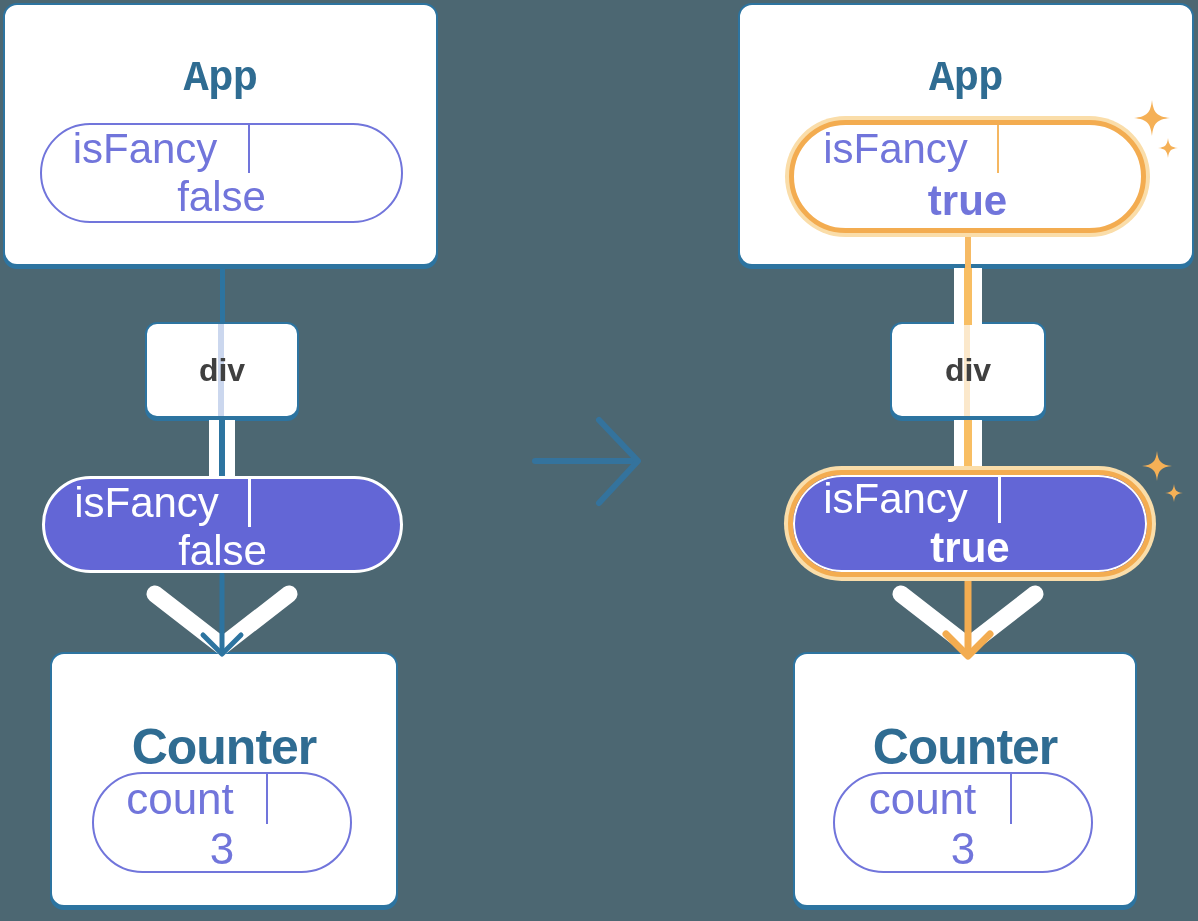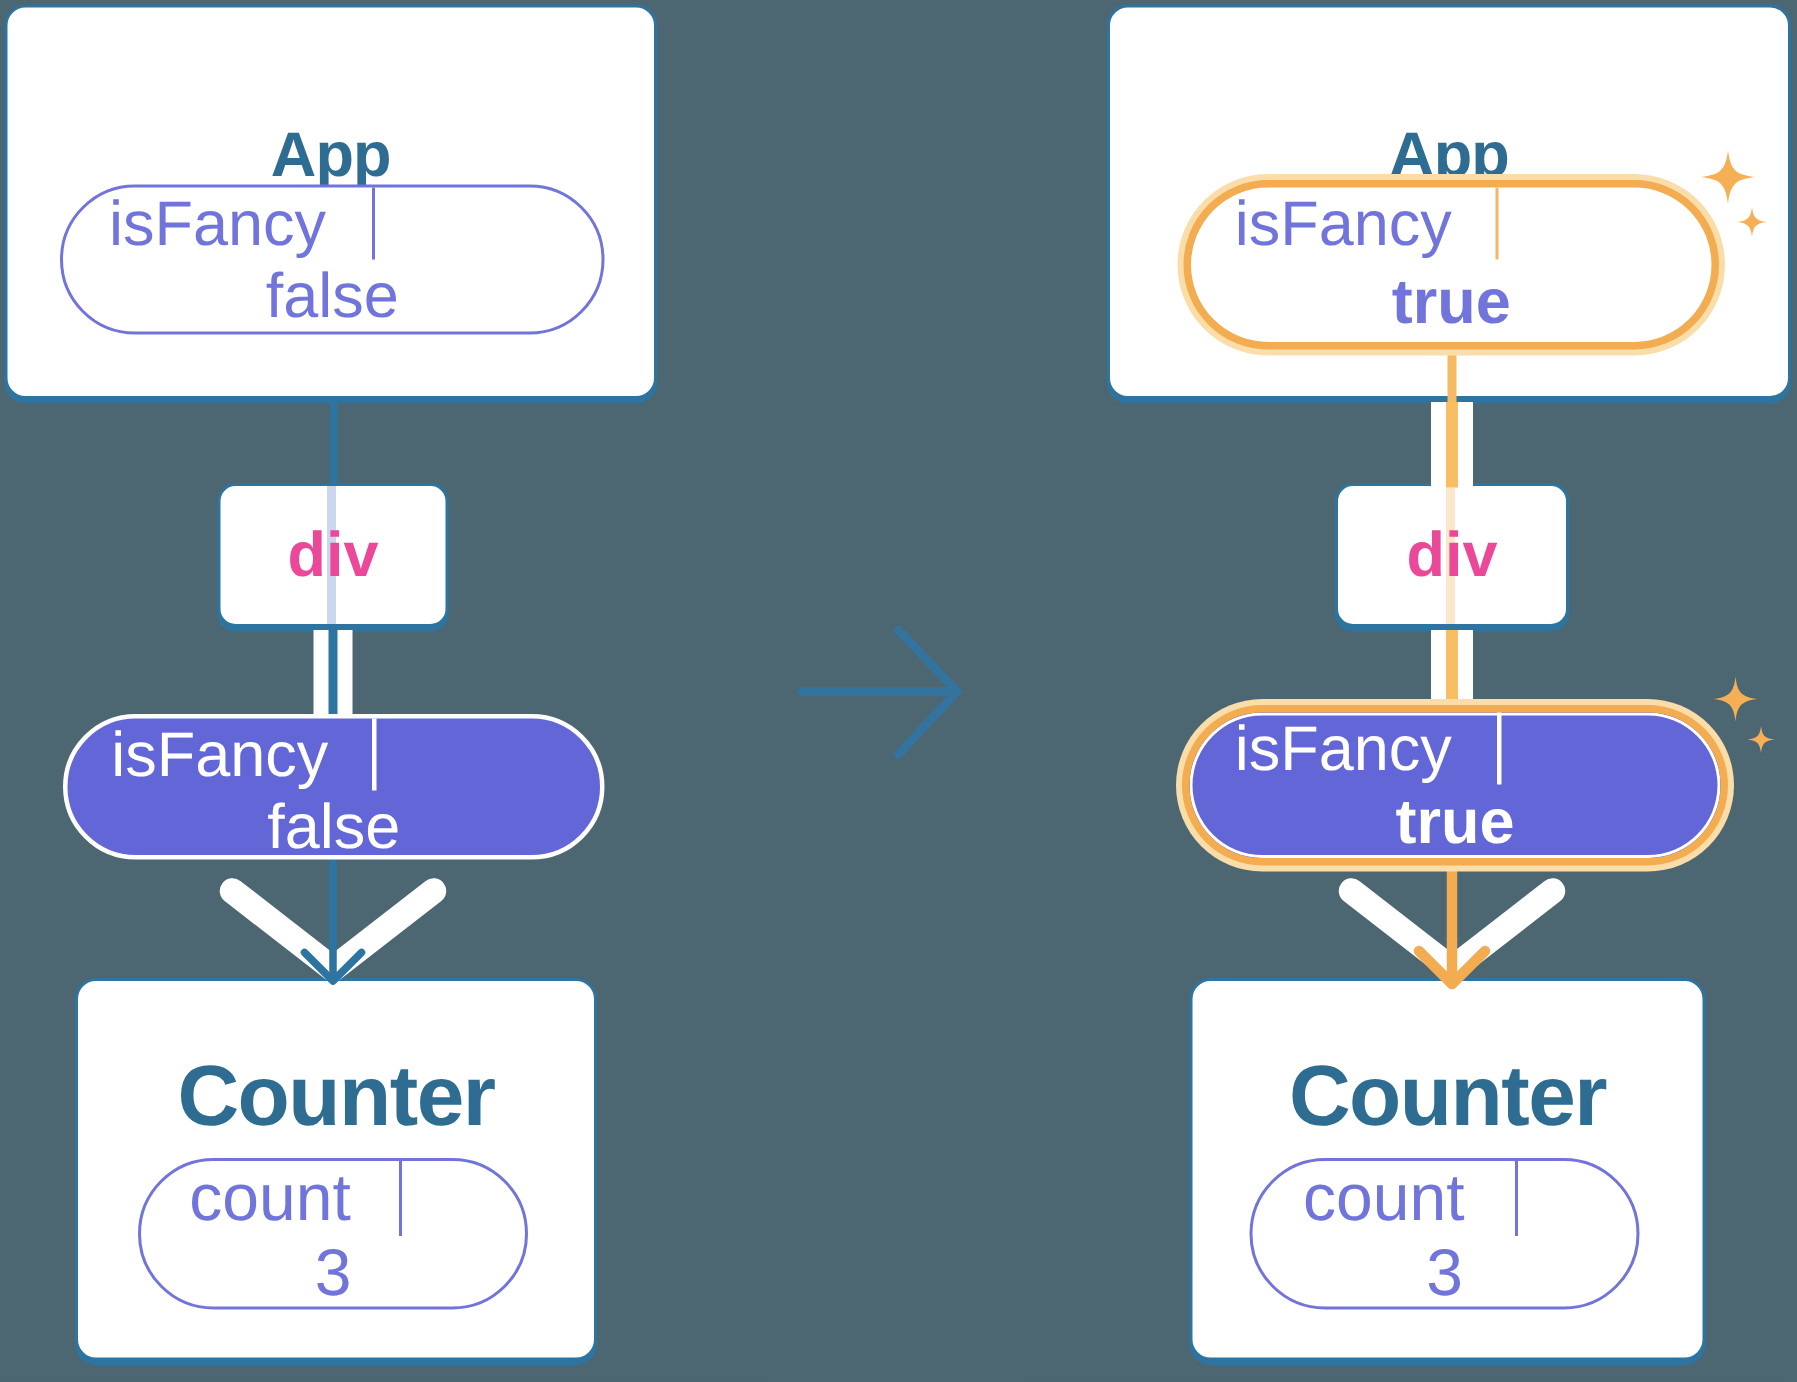--- a/index.html
+++ b/index.html
@@ -12,24 +12,24 @@
   .card{
     position:absolute;background:#fff;
     border:2px solid #2D74A0;border-radius:14px;
     box-shadow:0 3px 0 #2D74A0;
     box-sizing:border-box;
   }
   .card-title{
     text-align:center;color:#2F6C92;font-size:42px;font-weight:600;
     letter-spacing:-0.5px;
   }
-  .app-title{padding-top:74px;}
-  .counter-title{padding-top:44px;font-size:57px;letter-spacing:-1px;}
+  .app-title{padding-top:50px;font-family:Liberation Mono, monospace;}
+  .counter-title{padding-top:64px;font-size:50px;letter-spacing:-1px;}
   .div-card{display:flex;align-items:center;justify-content:center;border-radius:12px;}
-  .div-label{position:relative;z-index:2;color:#ec4899;font-size:42px;font-weight:600;}
+  .div-label{position:relative;z-index:2;color:#404040;font-size:32px;font-weight:600;}
   .thru-line{position:absolute;top:0;bottom:0;width:6px;z-index:1;}
   .thru-line.blue{background:#CBD7EE;}
   .thru-line.peach{background:#FBE8CB;}
 
   
   .pill{
     position:absolute;display:flex;align-items:stretch;box-sizing:border-box;
     font-size:42px;z-index:4;flex-direction:column;
   }
   .seg{display:flex;align-items:center;justify-content:center;}

